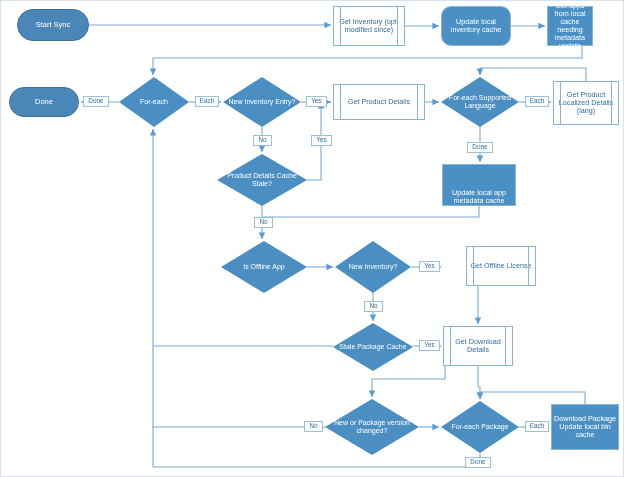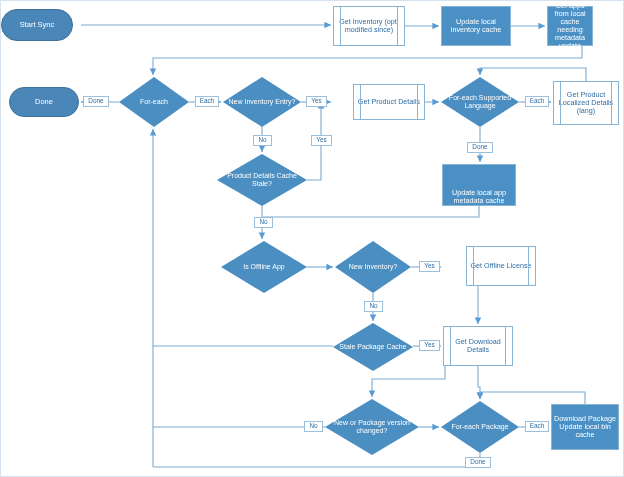--- a/index.html
+++ b/index.html
@@ -122,29 +122,29 @@
       <path d="M518,426 L548,426"></path>
 
       <path d="M584,403 L584,391 L479,391 L479,398"></path>
 
       <path d="M479,452 L479,466 L152,466" marker-end="none"></path>
 
       <path d="M152,466 L152,128"></path>
     </g>
   </svg>
 
-  <div class="node terminator" style="left:0;top:8px;width:72px;height:32px;">
+  <div class="node terminator" style="left:16px;top:8px;width:72px;height:32px;">
     <span class="lbl">Start Sync</span>
   </div>
 
   <div class="node predef" style="left:332px;top:5px;width:72px;height:40px;">
     <span class="lbl">Get Inventory (opt: modified since)</span>
   </div>
 
-  <div class="node process-solid" style="left:440px;top:5px;width:70px;height:40px;">
+  <div class="node process-solid" style="left:440px;top:5px;width:70px;height:40px;border-radius:10px;">
     <span class="lbl">Update local inventory cache</span>
   </div>
 
   <div class="node process-solid" style="left:546px;top:5px;width:46px;height:40px;">
     <span class="lbl">Get apps from local cache needing metadata update</span>
   </div>
 
   <div class="node terminator" style="left:8px;top:86px;width:70px;height:30px;">
     <span class="lbl">Done</span>
   </div>
@@ -152,21 +152,21 @@
   <div class="node decision" style="left:118px;top:76px;width:70px;height:50px;">
     <span class="dia"></span>
     <span class="lbl">For-each</span>
   </div>
 
   <div class="node decision" style="left:222px;top:76px;width:78px;height:50px;">
     <span class="dia"></span>
     <span class="lbl">New Inventory Entry?</span>
   </div>
 
-  <div class="node predef" style="left:352px;top:83px;width:72px;height:36px;">
+  <div class="node predef" style="left:332px;top:83px;width:92px;height:36px;">
     <span class="lbl">Get Product Details</span>
   </div>
 
   <div class="node decision" style="left:440px;top:76px;width:78px;height:50px;">
     <span class="dia"></span>
     <span class="lbl">For-each Supported Language</span>
   </div>
 
   <div class="node predef" style="left:552px;top:80px;width:66px;height:44px;">
     <span class="lbl">Get Product Localized Details (lang)</span>

